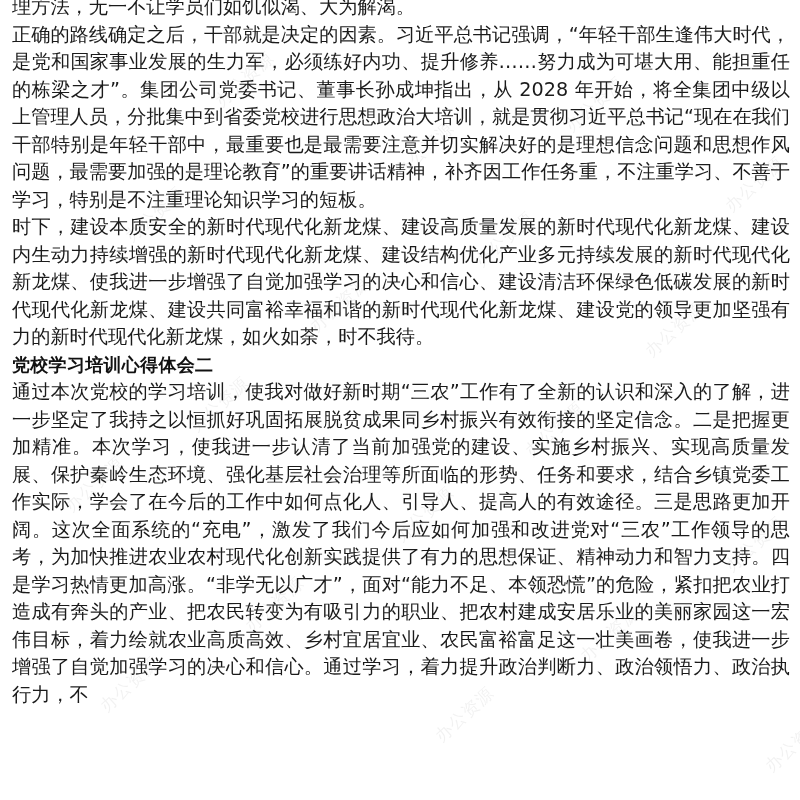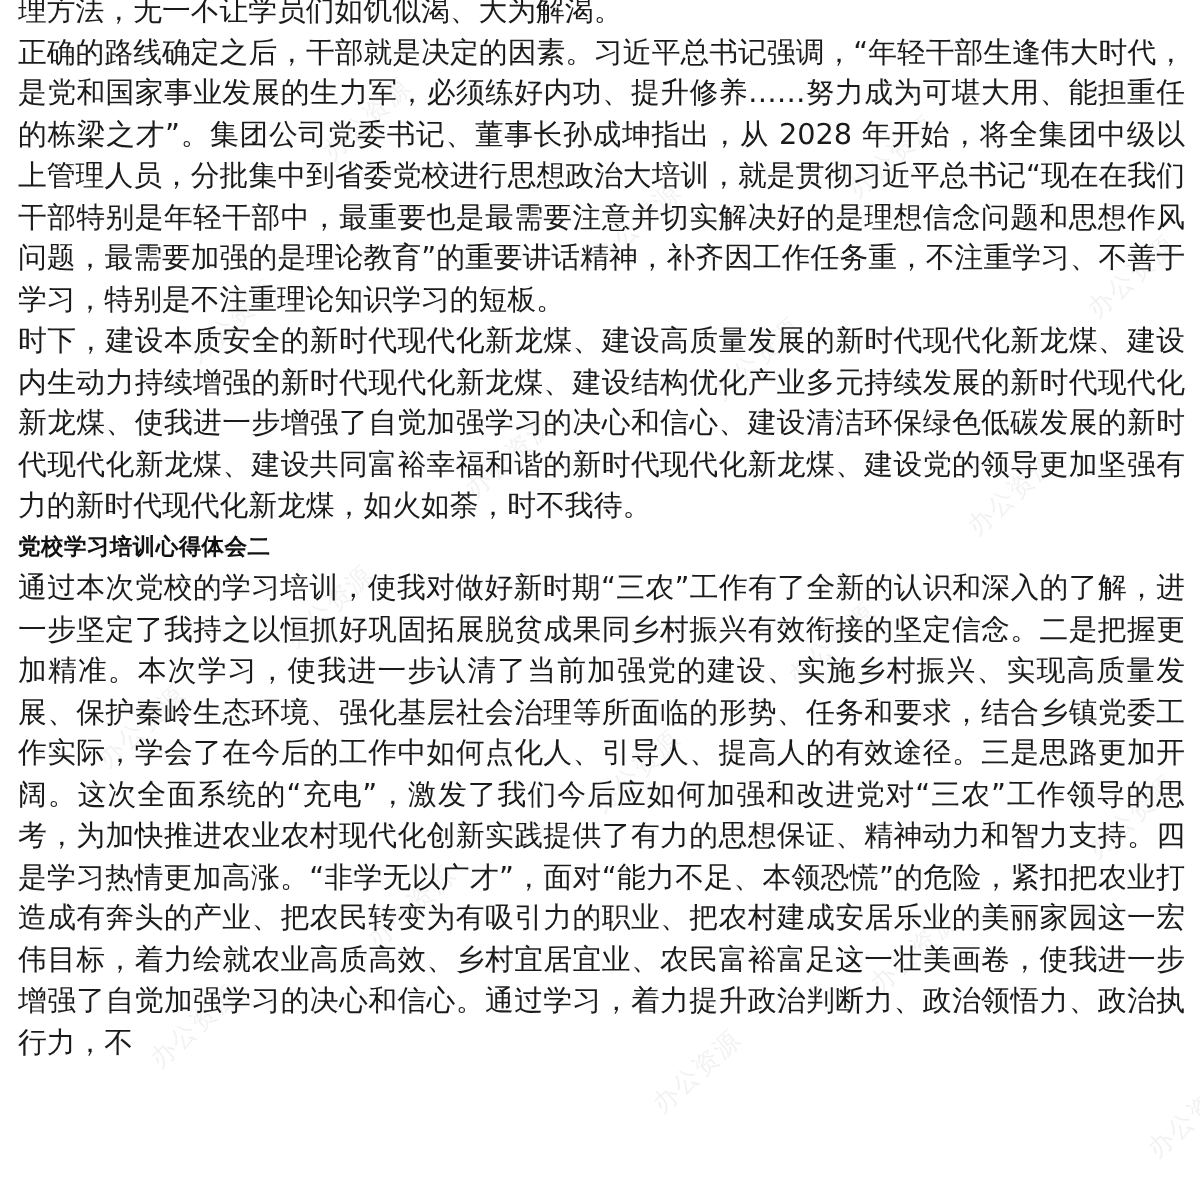--- a/index.html
+++ b/index.html
@@ -69,21 +69,21 @@
     word-break: break-all;
     font-weight: 400;
     -webkit-font-smoothing: none;
   }
 
   .para.indent-none { text-indent: 0; }
 
   .heading {
     margin: 0;
     padding: 0;
-    font-size: 15px;
+    font-size: 18px;
     line-height: 27.5px;
     color: #111111;
     font-weight: 700;
     letter-spacing: 0.3px;
     text-align: left;
   }
 
   
   .clipped-top {
     position: relative;

